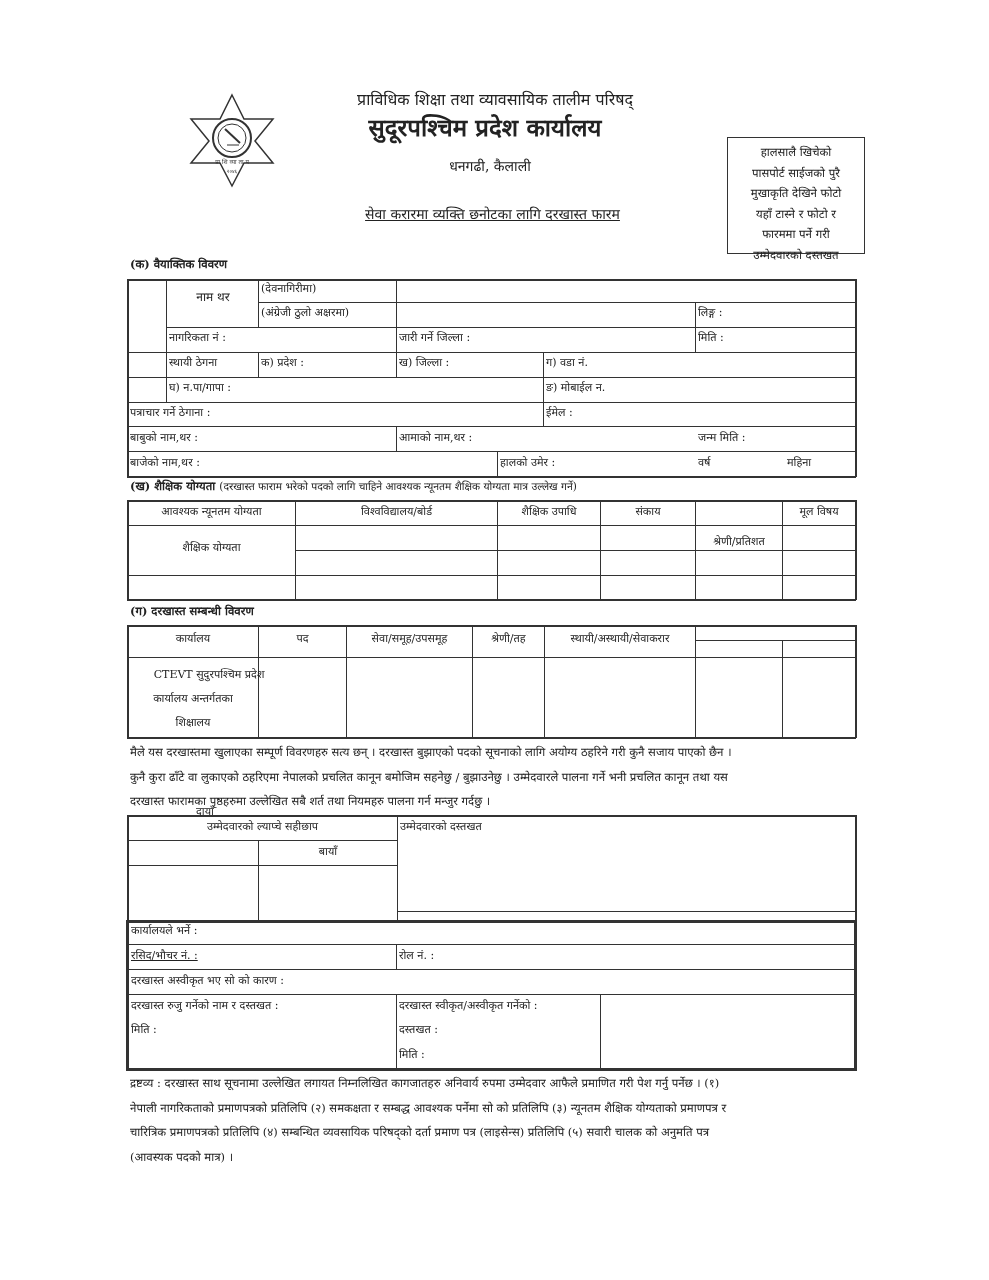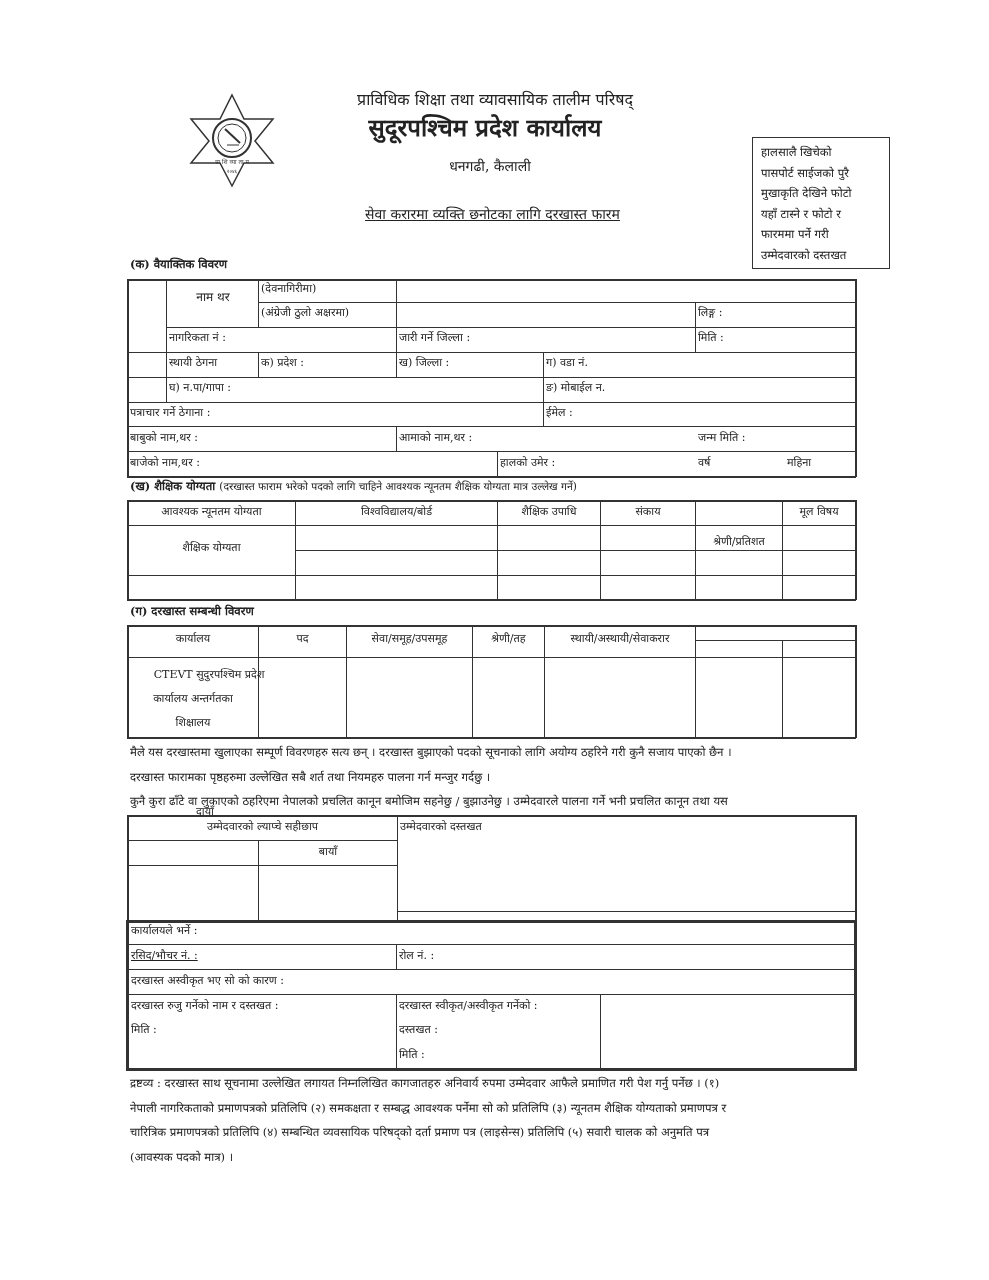--- a/index.html
+++ b/index.html
@@ -3,22 +3,22 @@
 <meta charset="utf-8">
 <style>
   html, body { margin:0; padding:0; background:#ffffff; }
   body { width:989px; height:1280px; position:relative; overflow:hidden;
          font-family:"DejaVu Sans", sans-serif; color:#222; }
   .abs { position:absolute; }
   .hdr1 { left:350px; top:88px; width:290px; text-align:center; font-size:16px; font-family:"DejaVu Serif", serif; }
   .hdr2 { left:340px; top:110px; width:290px; text-align:center; font-size:24px; font-weight:bold; font-family:"DejaVu Serif", serif; }
   .hdr3 { left:390px; top:156px; width:200px; text-align:center; font-size:14px; font-family:"DejaVu Serif", serif; }
   .hdr4 { left:320px; top:204px; width:345px; text-align:center; font-size:14px; text-decoration:underline; font-family:"DejaVu Serif", serif; }
-  .photo { left:752px; top:137px; width:138px; height:132px; border:1.5px solid #333; box-sizing:border-box;
-           padding:4px 8px; font-size:11.5px; line-height:20.5px; font-family:"DejaVu Serif", serif; }
+  .photo { left:727px; top:137px; width:138px; height:117px; border:1.5px solid #333; box-sizing:border-box;
+           padding:4px 8px; font-size:11.5px; line-height:20.5px; font-family:"DejaVu Serif", serif;text-align:center; }
   .sec { font-size:11.5px; font-weight:bold; font-family:"DejaVu Serif", serif; }
   .sec .norm { font-weight:normal; font-size:10.5px; }
   .line { position:absolute; background:#333; }
   .cell { position:absolute; font-size:11px; line-height:14px; white-space:nowrap; font-family:"DejaVu Serif", serif; }
   .center { text-align:center; }
   .para { position:absolute; left:130px; width:730px; font-size:11.5px; line-height:24.5px; font-family:"DejaVu Serif", serif; }
   .bold { font-weight:normal; }
 </style>
 </head>
 <body>
@@ -156,22 +156,22 @@
   <div class="cell center bold" style="left:473px;top:632px;width:71px;">श्रेणी/तह</div>
   <div class="cell center bold" style="left:545px;top:632px;width:150px;">स्थायी/अस्थायी/सेवाकरार</div>
 
   <div class="cell center" style="left:128px;top:668px;width:130px;margin-left:16px;">CTEVT सुदुरपश्चिम प्रदेश</div>
   <div class="cell center" style="left:128px;top:692px;width:130px;">कार्यालय अन्तर्गतका</div>
   <div class="cell center" style="left:128px;top:716px;width:130px;">शिक्षालय</div>
 </div>
 
 <div class="para" style="top:740px;">
   <div>मैले यस दरखास्तमा खुलाएका सम्पूर्ण विवरणहरु सत्य छन् । दरखास्त बुझाएको पदको सूचनाको लागि अयोग्य ठहरिने गरी कुनै सजाय पाएको छैन ।</div>
+  <div>कुनै कुरा ढाँटे वा लुकाएको ठहरिएमा नेपालको प्रचलित कानून बमोजिम सहनेछु / बुझाउनेछु । उम्मेदवारले पालना गर्ने भनी प्रचलित कानून तथा यस</div>
   <div>दरखास्त फारामका पृष्ठहरुमा उल्लेखित सबै शर्त तथा नियमहरु पालना गर्न मन्जुर गर्दछु ।</div>
-  <div>कुनै कुरा ढाँटे वा लुकाएको ठहरिएमा नेपालको प्रचलित कानून बमोजिम सहनेछु / बुझाउनेछु । उम्मेदवारले पालना गर्ने भनी प्रचलित कानून तथा यस</div>
 </div>
 
 <div>
   <div class="line" style="left:127px;top:815px;width:729px;height:1.5px;"></div>
   <div class="line" style="left:127px;top:840px;width:271px;height:1px;"></div>
   <div class="line" style="left:127px;top:865px;width:271px;height:1px;"></div>
   <div class="line" style="left:397px;top:911px;width:459px;height:1px;"></div>
   <div class="line" style="left:127px;top:815px;width:1.5px;height:106px;"></div>
   <div class="line" style="left:258px;top:840px;width:1px;height:81px;"></div>
   <div class="line" style="left:397px;top:815px;width:1px;height:106px;"></div>

